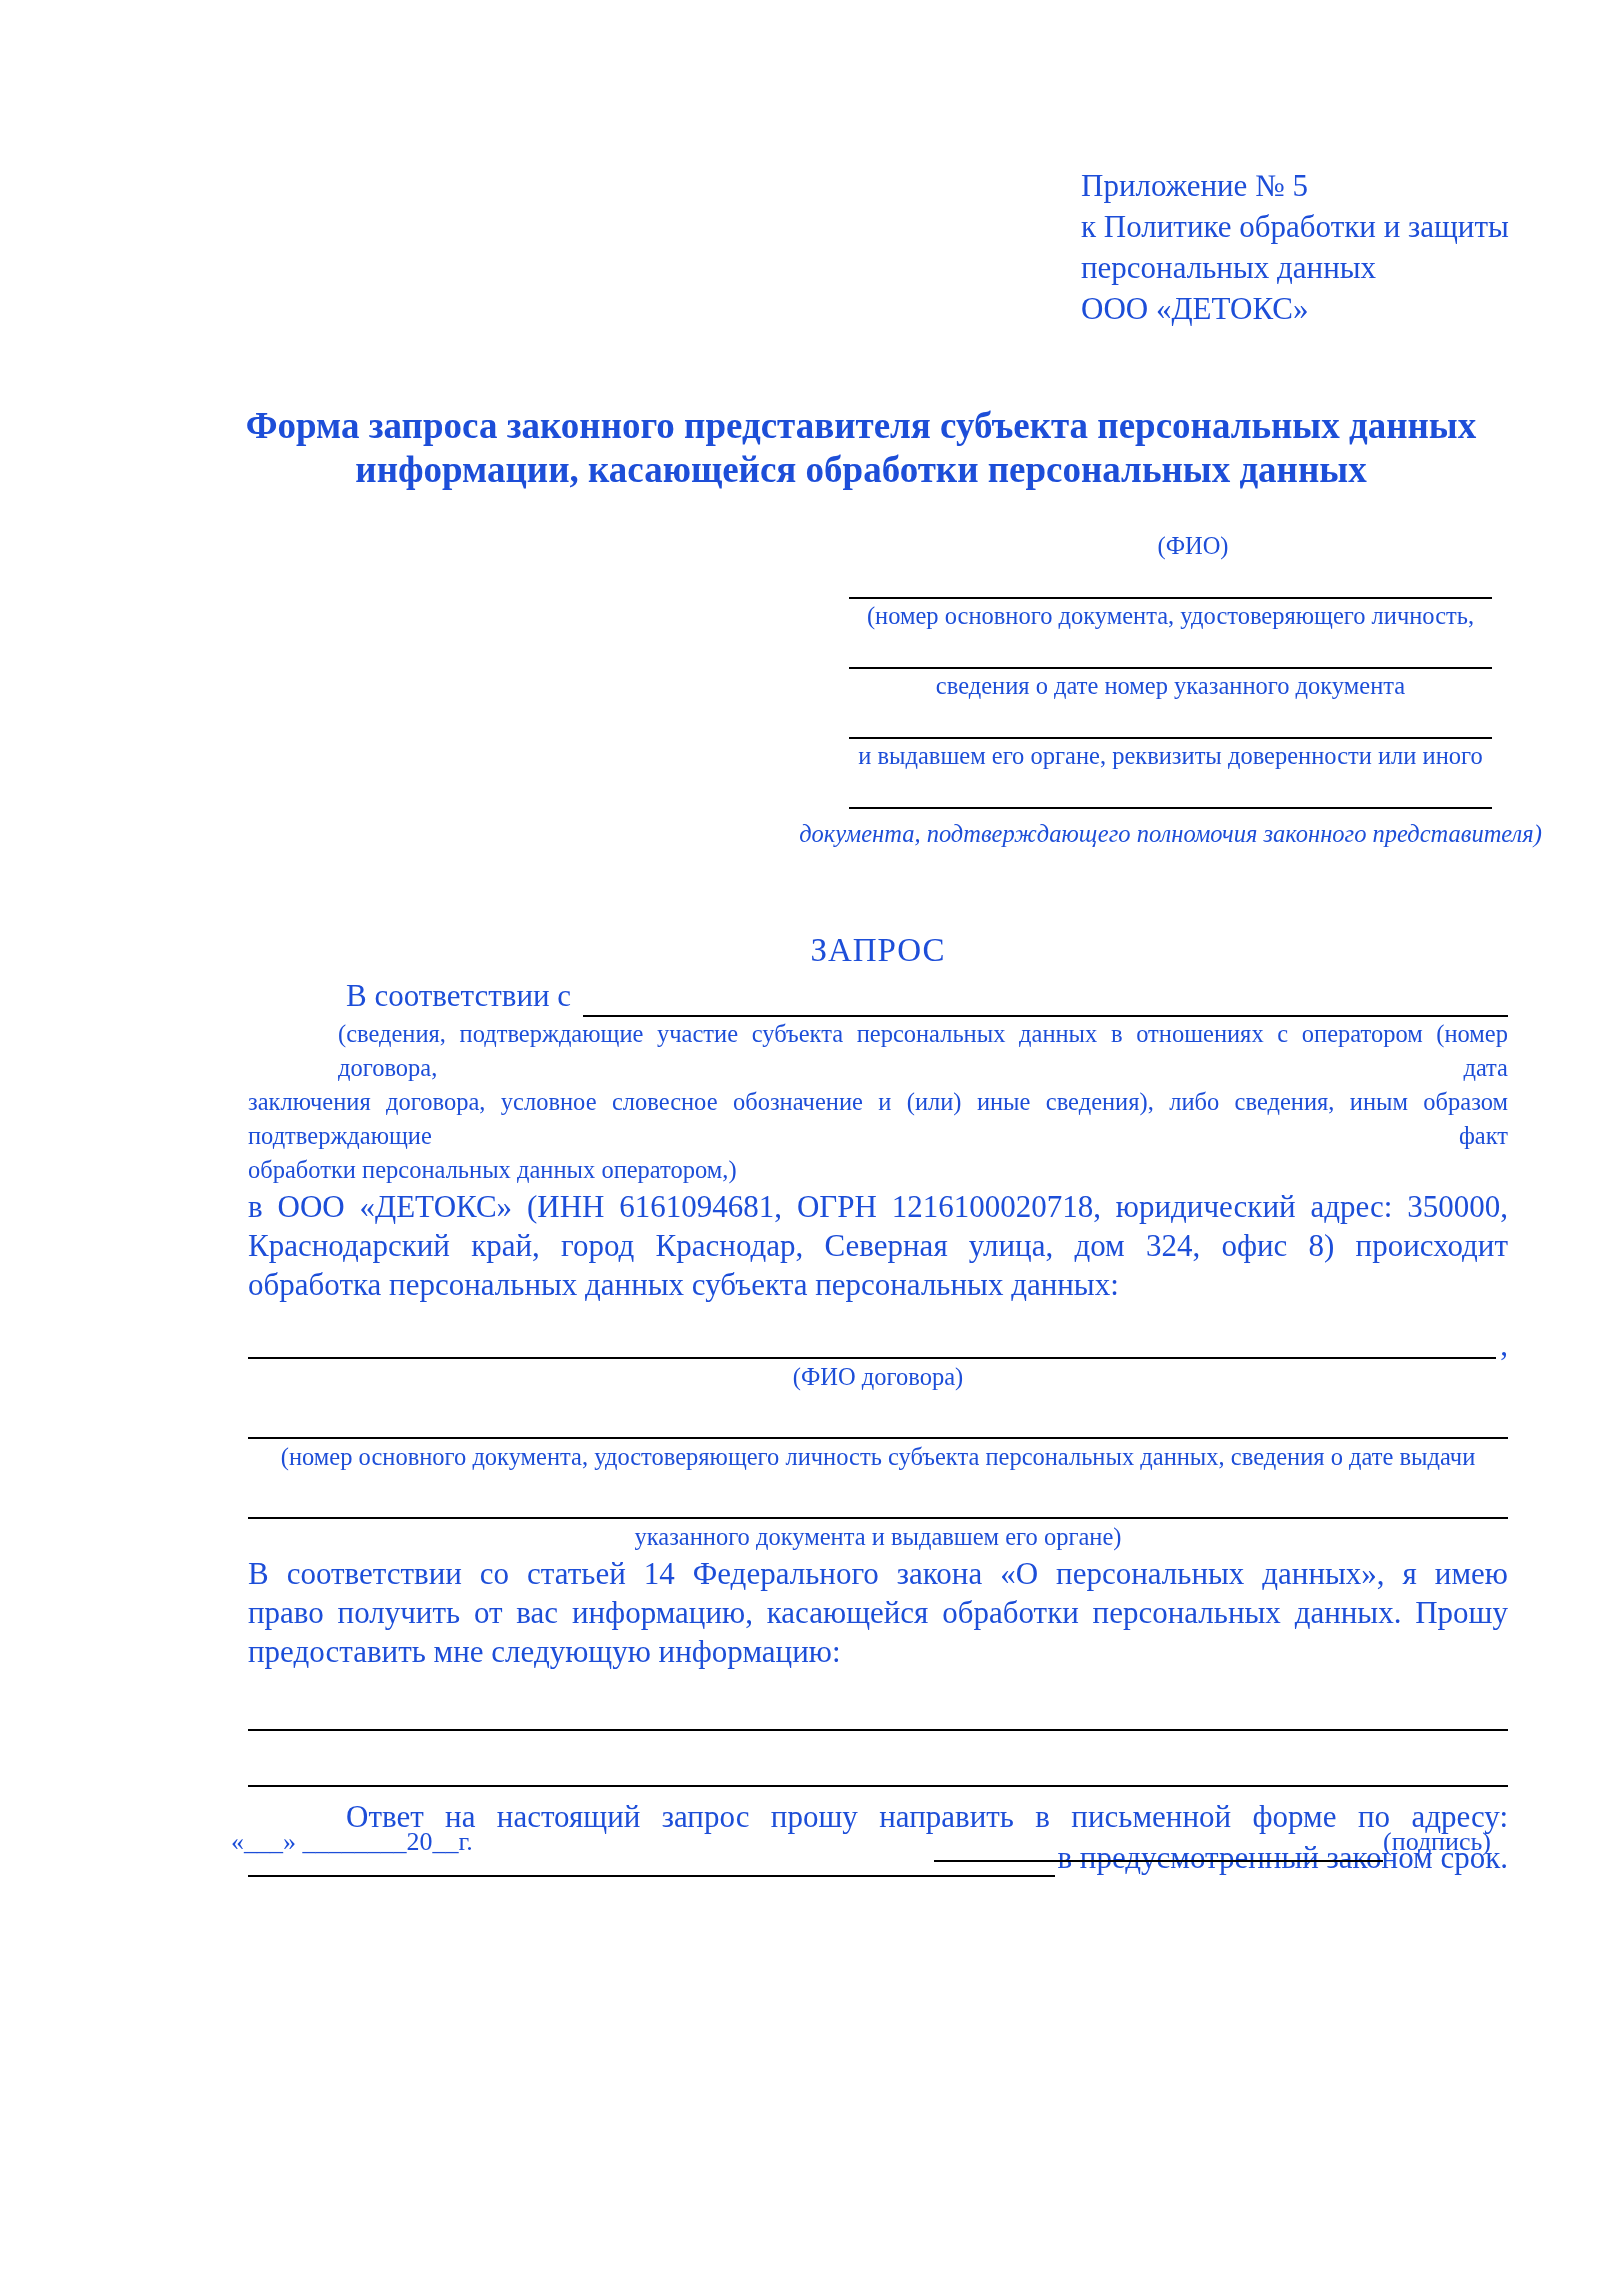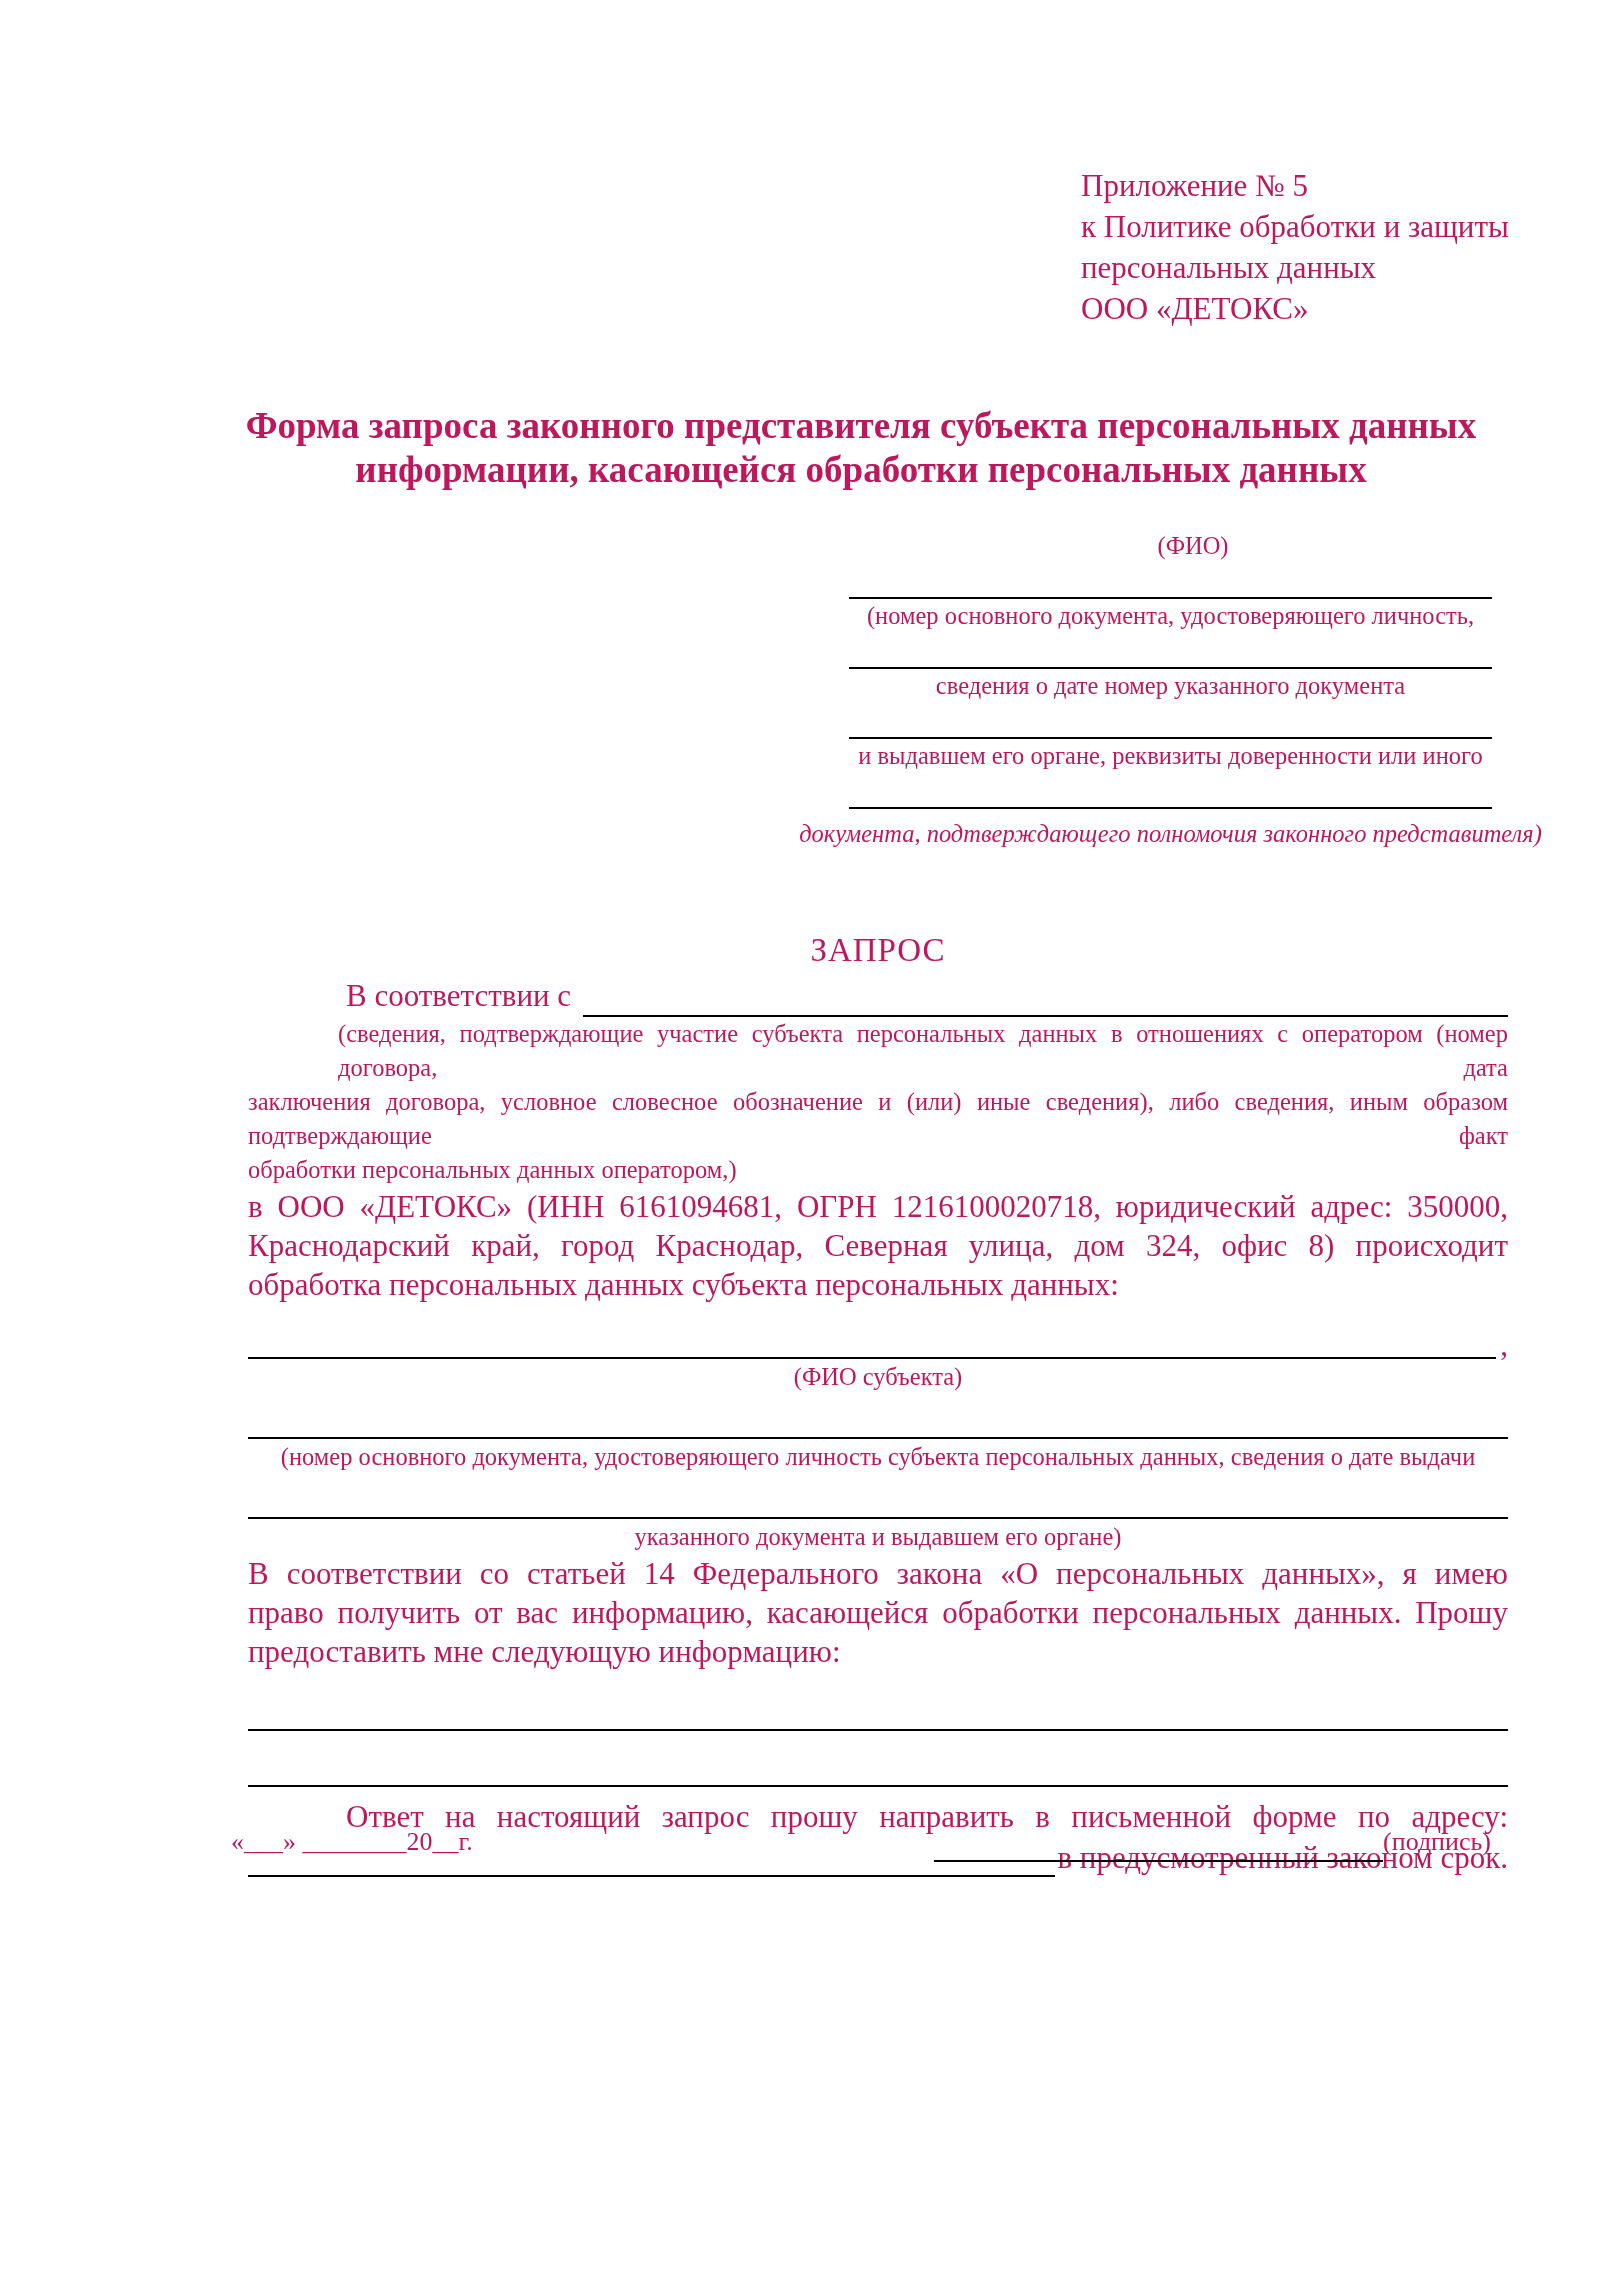--- a/index.html
+++ b/index.html
@@ -1,19 +1,19 @@
 <!DOCTYPE html>
 <html><head>
 <meta charset="utf-8">
 <style>
   html,body{margin:0;padding:0;background:#ffffff;}
   .page{
     position:relative;
     width:1621px;height:2294px;
-    background:#ffffff;color:#be185d;
+    background:#ffffff;color:#1d4ed8;
     font-family:"Liberation Serif","DejaVu Serif",serif;
     overflow:hidden;
   }
   .abs{position:absolute;}
 
   
   .annex{left:1081px;top:165px;font-size:31px;line-height:41px;}
 
   
   .title{left:231px;top:404px;width:1260px;text-align:center;
@@ -107,21 +107,21 @@
     <div>
       <div class="jline">в ООО «ДЕТОКС» (ИНН 6161094681, ОГРН 1216100020718, юридический адрес: 350000,</div>
       <div class="jline">Краснодарский край, город Краснодар, Северная улица, дом 324, офис 8) происходит</div>
       <div class="lline">обработка персональных данных субъекта персональных данных:</div>
     </div>
 
     <div class="blank-comma">
       <span class="fill"></span>
       <span class="comma">,</span>
     </div>
-    <div class="capline">(ФИО субъекта)</div>
+    <div class="capline">(ФИО договора)</div>
 
     <div class="blank-body"></div>
     <div class="capline">(номер основного документа, удостоверяющего личность субъекта персональных данных, сведения о дате выдачи</div>
 
     <div class="blank-body"></div>
     <div class="capline">указанного документа и выдавшем его органе)</div>
 
     <div>
       <div class="jline">В соответствии со статьей 14 Федерального закона «О персональных данных», я имею</div>
       <div class="jline">право получить от вас информацию, касающейся обработки персональных данных. Прошу</div>

